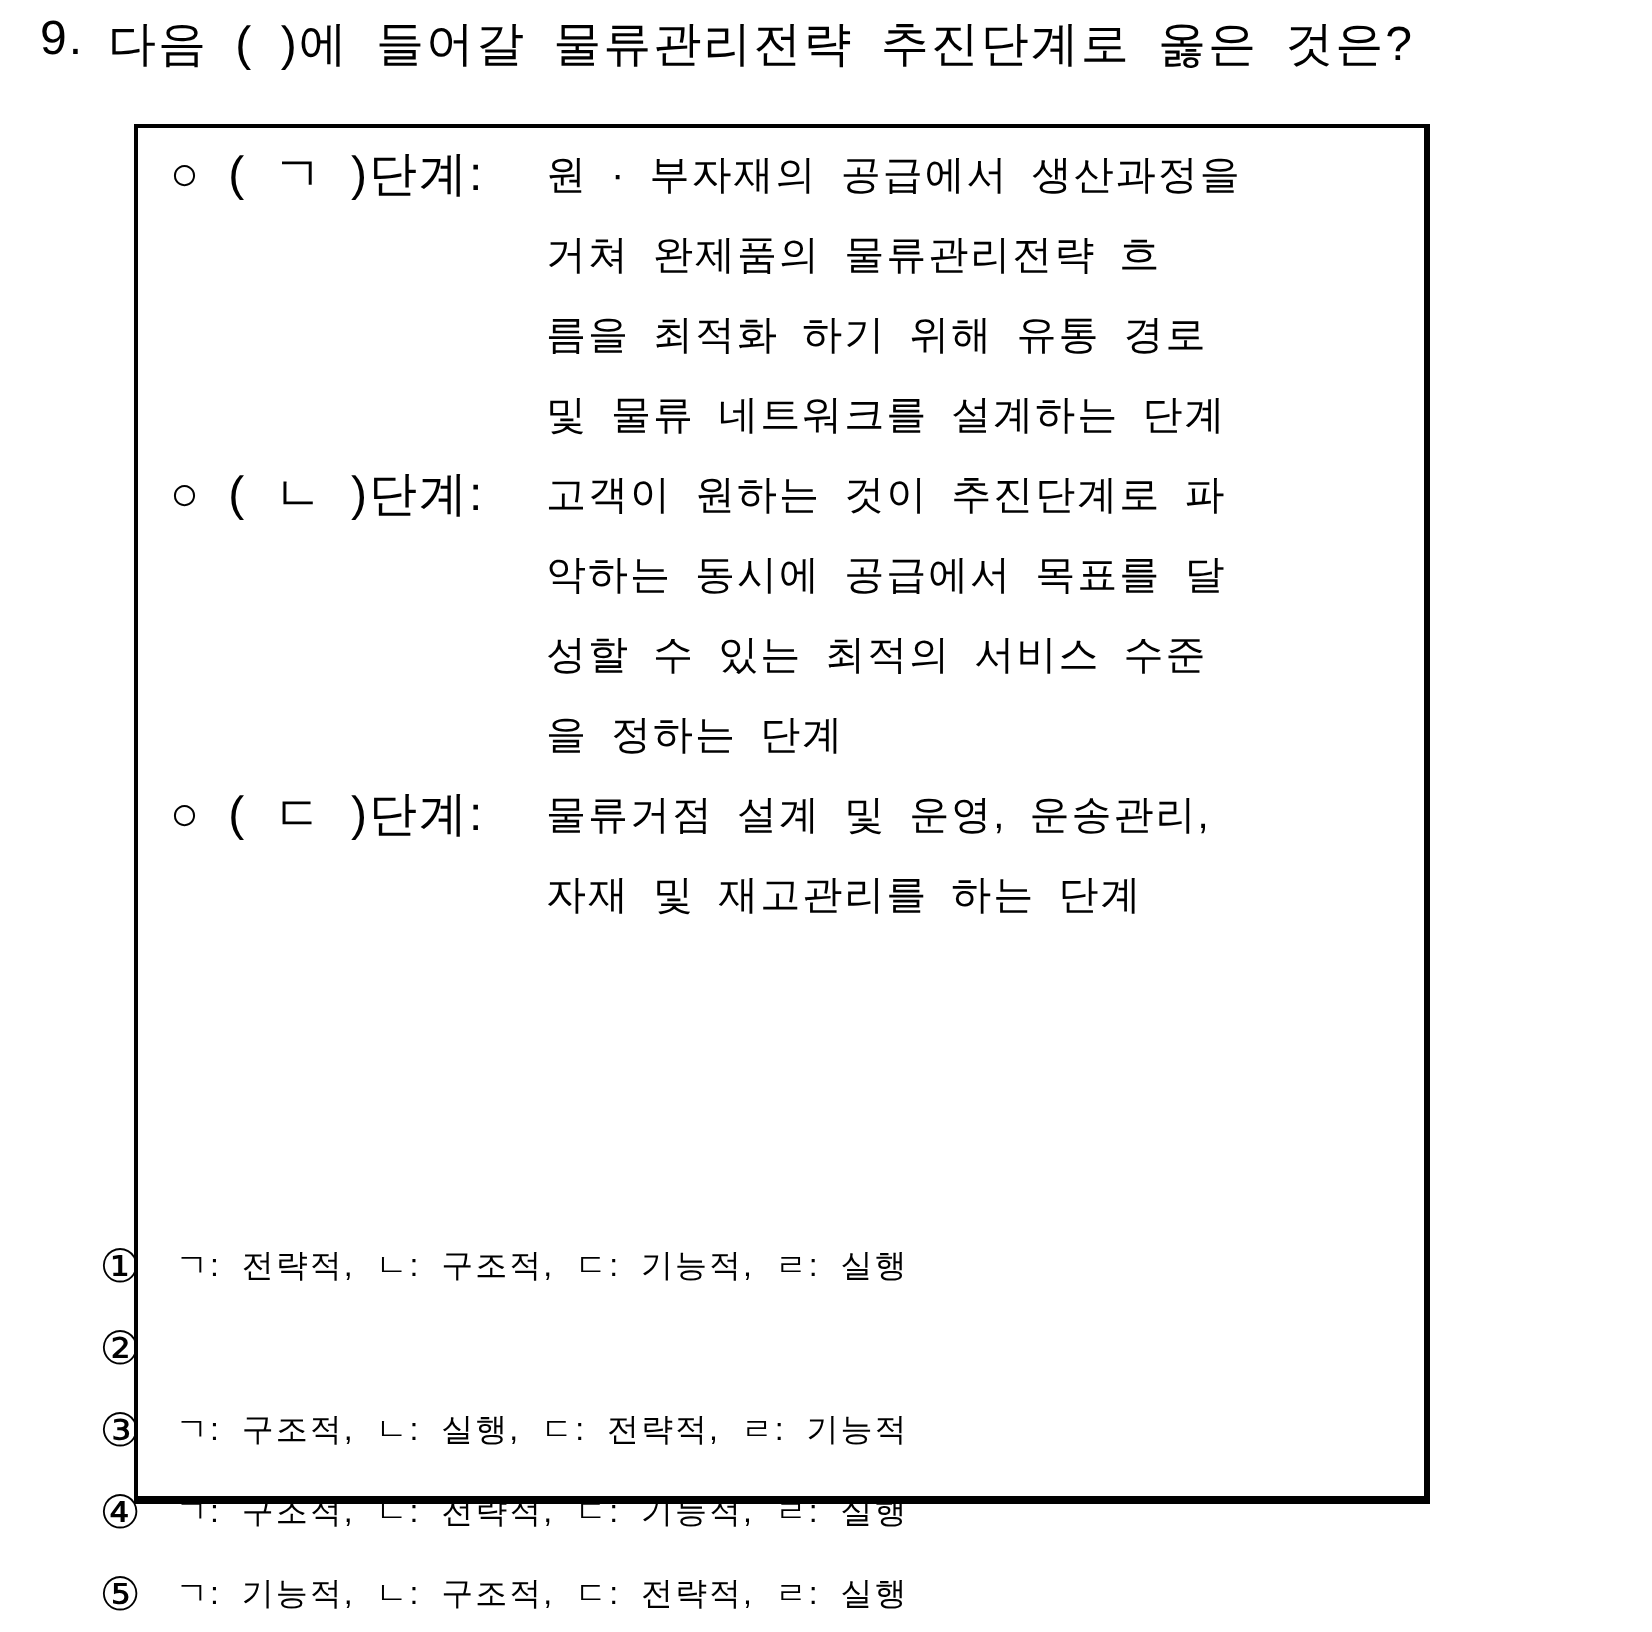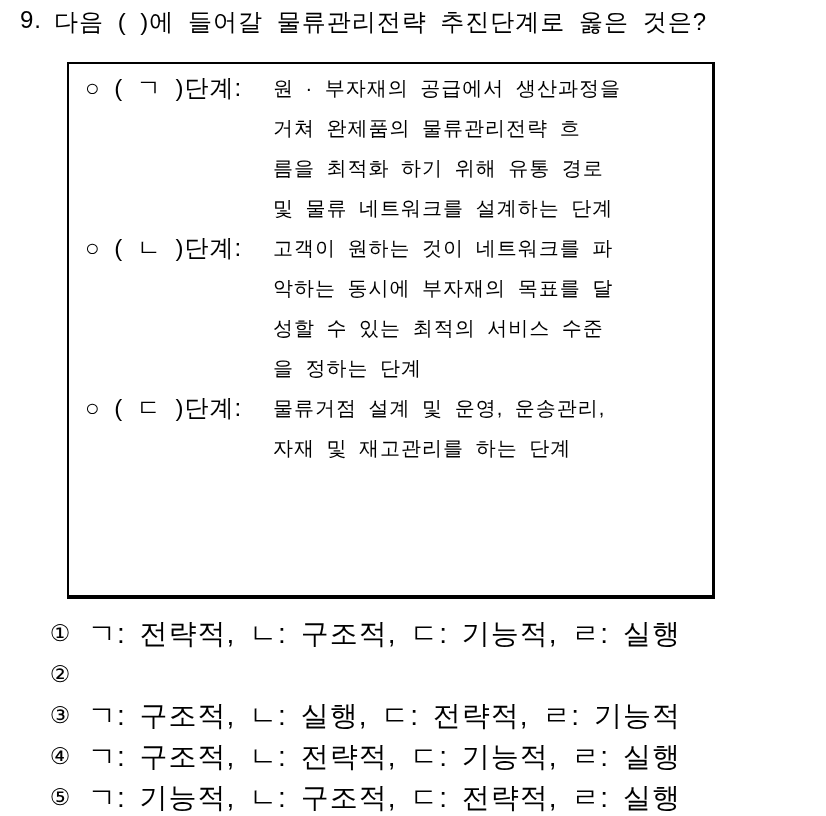--- a/index.html
+++ b/index.html
@@ -29,21 +29,21 @@
   }
   .question .qnum {
     margin-right: 12px;
   }
   
   .passage-box {
     position: absolute;
     left: 67px;
     top: 62px;
     width: 648px;
-    height: 537px;
+    height: 690px;
     border: 2px solid #000000;
     border-right-width: 3px;
     border-bottom-width: 4px;
     box-sizing: border-box;
     padding: 4px 0 0 16px;
   }
   .passage-item {
     display: flex;
     align-items: flex-start;
   }
@@ -80,21 +80,21 @@
     cursor: default;
   }
   .choice-marker {
     flex: none;
     width: 24px;
     font-size: 23px;
     margin-right: 16px;
     text-align: center;
   }
   .choice-text {
-    font-size: 28px;
+    font-size: 16px;
     letter-spacing: 1px;
     word-spacing: 5px;
     white-space: nowrap;
   }
 </style>
 </head>
 <body>
 
 <div class="page">
 
@@ -111,22 +111,22 @@
         <div class="line">원 · 부자재의 공급에서 생산과정을</div>
         <div class="line">거쳐 완제품의 물류관리전략 흐</div>
         <div class="line">름을 최적화 하기 위해 유통 경로</div>
         <div class="line">및 물류 네트워크를 설계하는 단계</div>
       </div>
     </div>
 
     <div class="passage-item">
       <span class="item-prefix"><span>○</span> <span>( ㄴ )단계:</span></span>
       <div class="item-lines">
-        <div class="line">고객이 원하는 것이 네트워크를 파</div>
-        <div class="line">악하는 동시에 부자재의 목표를 달</div>
+        <div class="line">고객이 원하는 것이 추진단계로 파</div>
+        <div class="line">악하는 동시에 공급에서 목표를 달</div>
         <div class="line">성할 수 있는 최적의 서비스 수준</div>
         <div class="line">을 정하는 단계</div>
       </div>
     </div>
 
     <div class="passage-item">
       <span class="item-prefix"><span>○</span> <span>( ㄷ )단계:</span></span>
       <div class="item-lines">
         <div class="line">물류거점 설계 및 운영, 운송관리,</div>
         <div class="line">자재 및 재고관리를 하는 단계</div>

